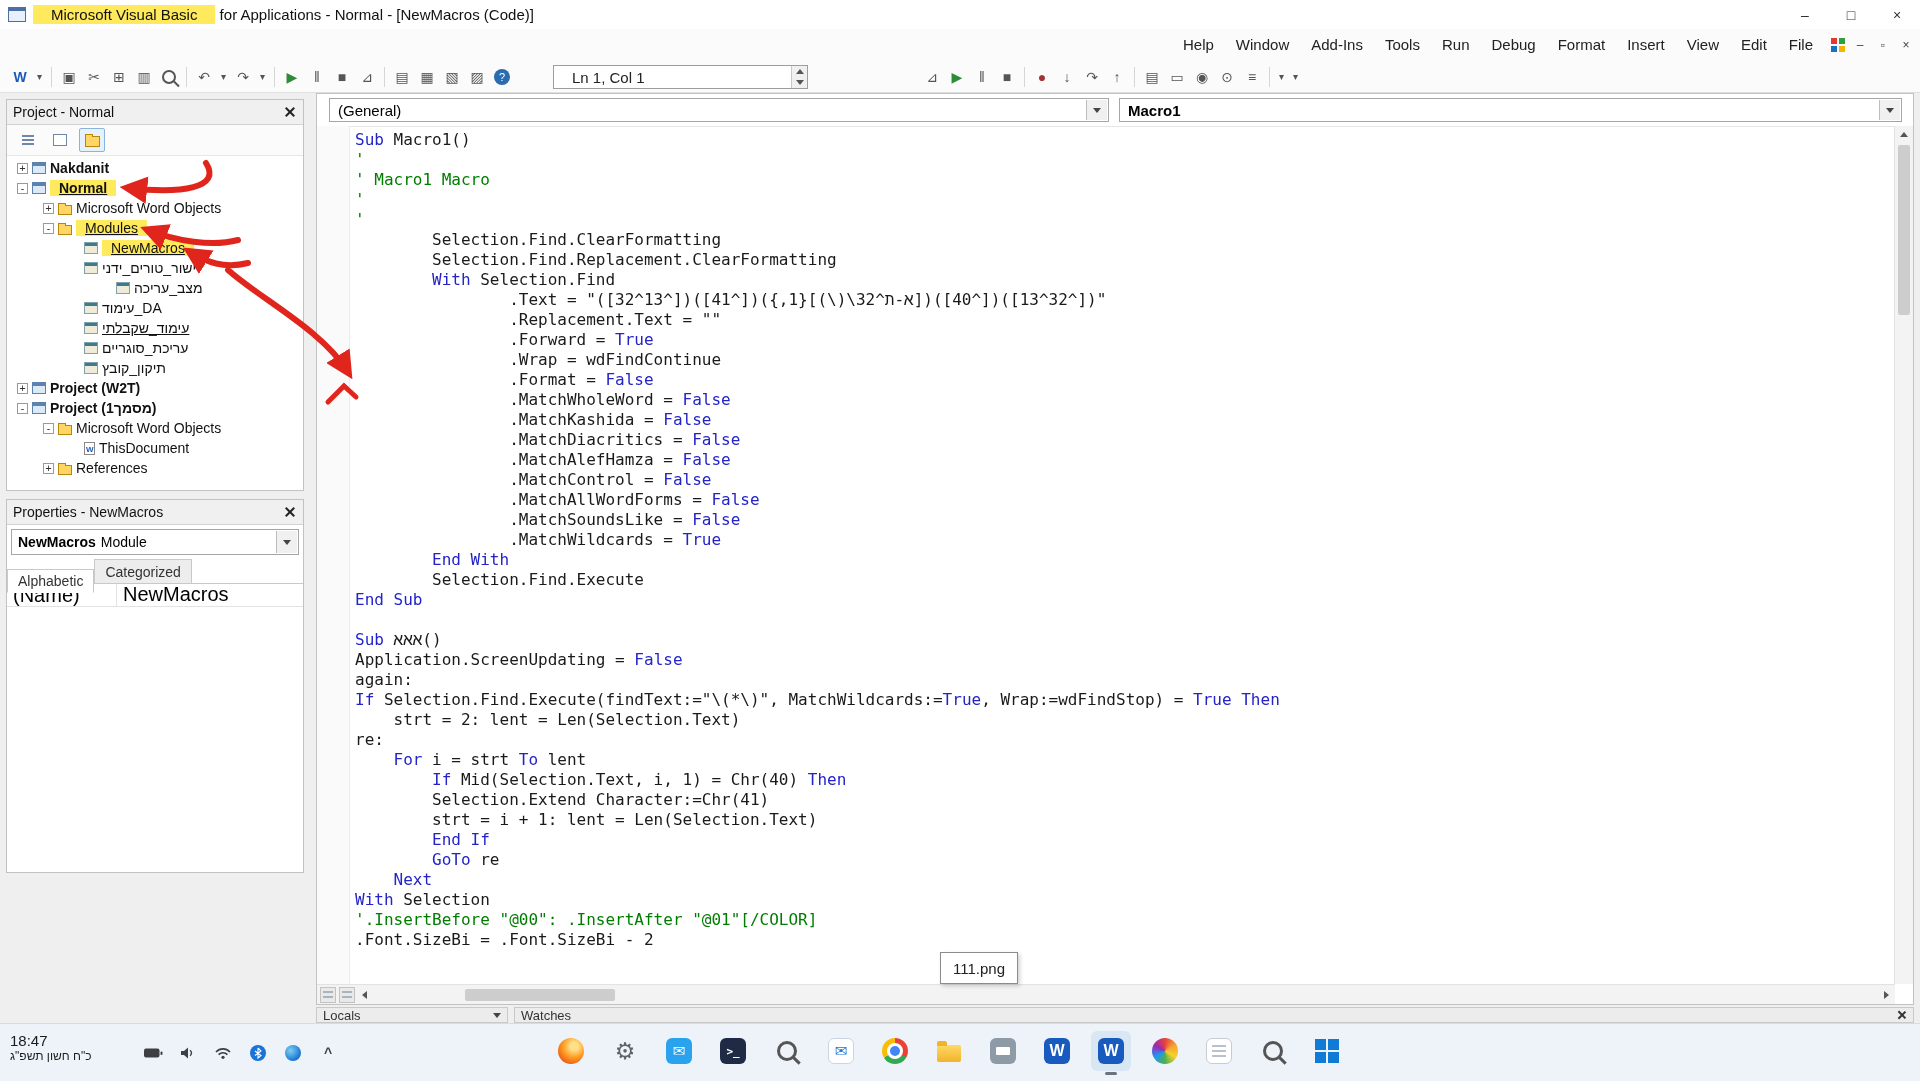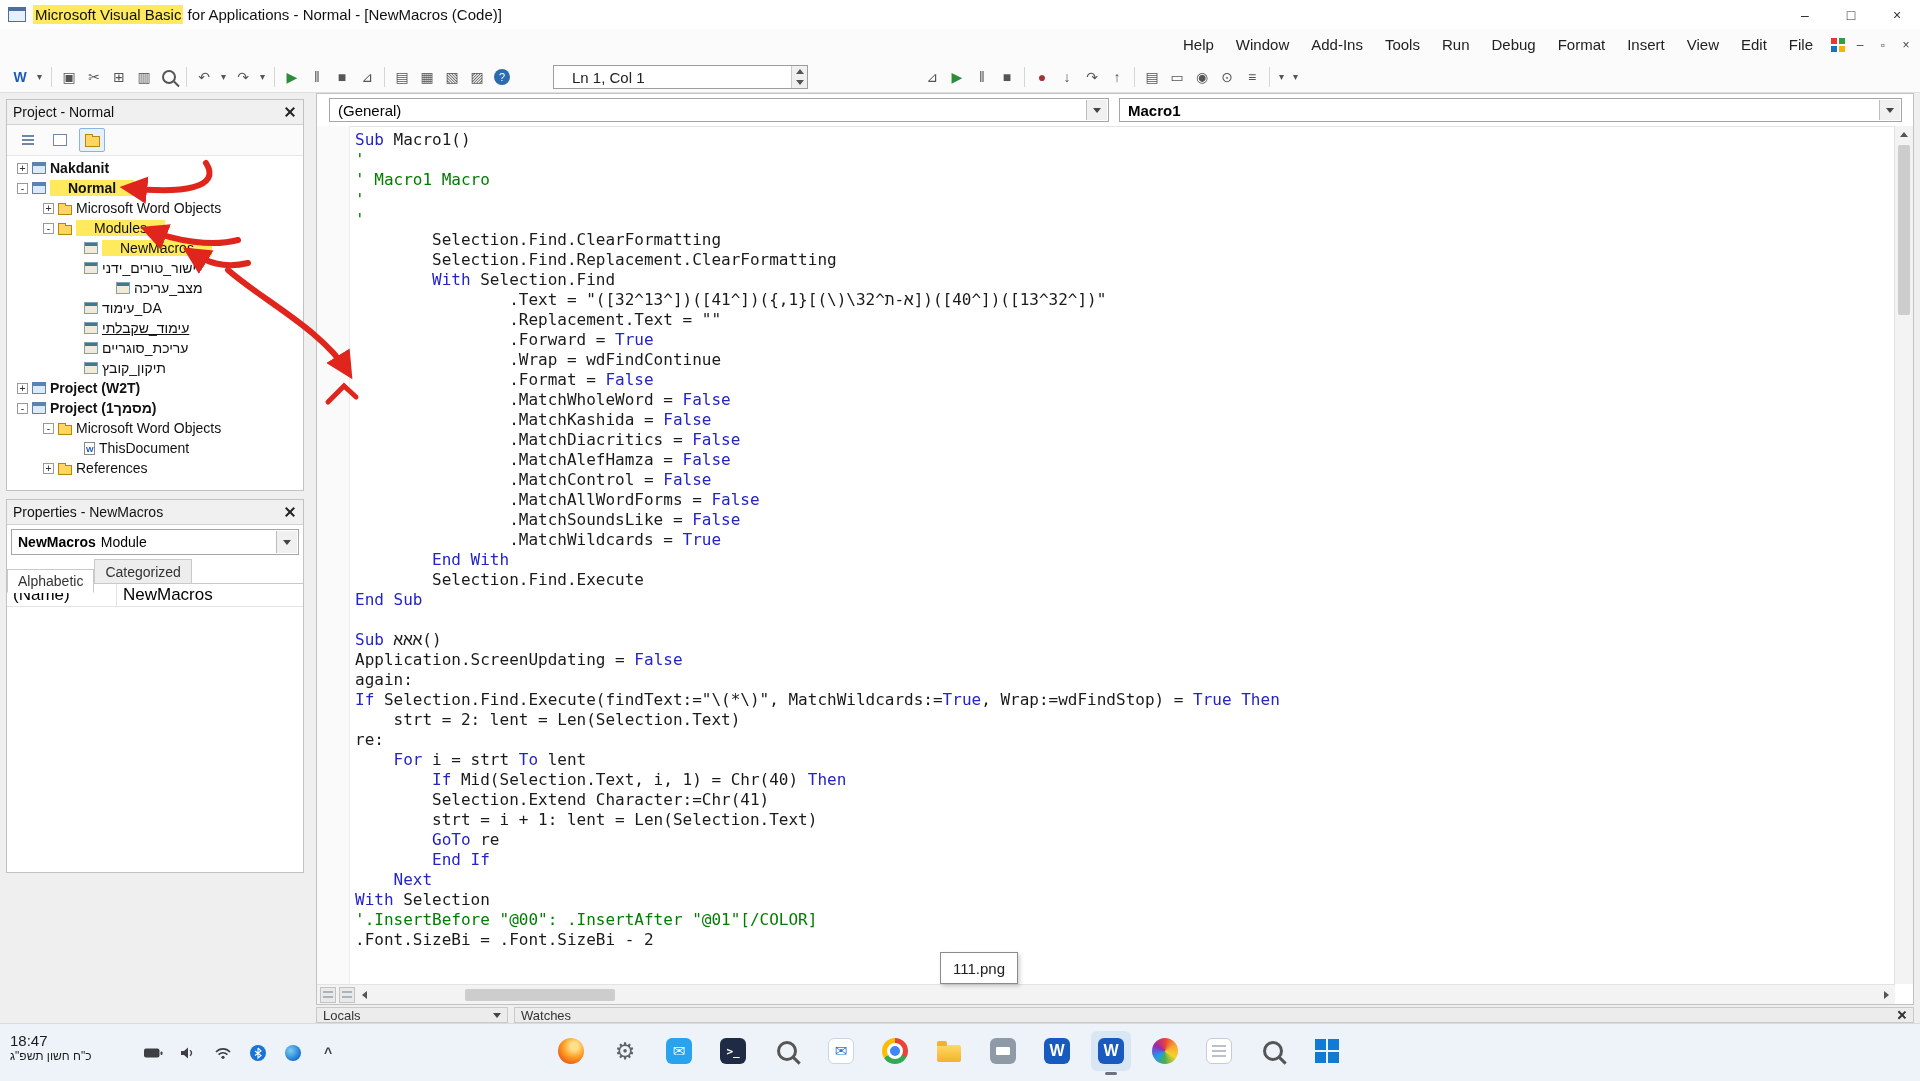--- a/index.html
+++ b/index.html
@@ -4,21 +4,21 @@
 <style>
   html,body{margin:0;padding:0;width:1920px;height:1081px;overflow:hidden;
     font-family:"Liberation Sans","DejaVu Sans",sans-serif;background:#efefef;}
   .app{position:absolute;inset:0;}
 
   
   .titlebar{position:absolute;left:0;top:0;width:1920px;height:29px;background:#fff;
     display:flex;align-items:center;padding-left:8px;box-sizing:border-box;font-size:15px;color:#111;}
   .vba-appicon{width:16px;height:13px;background:#e8f0fe;border:1px solid #4a6fa5;position:relative;margin-right:7px;flex:0 0 auto;}
   .vba-appicon::before{content:"";position:absolute;left:0;top:0;right:0;height:3px;background:#4a6fa5;}
-  .title-hl{background:var(--highlight-yellow);padding:1px 2px;}
+  .title-hl{background:var(--highlight-yellow);padding:1px 18px;}
   .titlebar .spacer{flex:1;}
   .wc{width:46px;height:29px;display:flex;align-items:center;justify-content:center;font-size:14px;color:#333;}
 
   
   .menubar{position:absolute;left:0;top:29px;width:1920px;height:32px;background:#fbfbfb;}
   .menu-items{position:absolute;right:96px;top:0;height:32px;display:flex;}
   .menu-item{padding:0 11px;line-height:32px;font-size:15px;color:#222;}
   .mdi-extra{position:absolute;right:6px;top:0;height:32px;display:flex;align-items:center;gap:7px;}
   .flower{display:grid;grid-template-columns:6px 6px;grid-template-rows:6px 6px;gap:2px;}
   .flower i:nth-child(1){background:#e23b2e;}.flower i:nth-child(2){background:#2f9e44;}
@@ -68,32 +68,32 @@
   .ti{flex:0 0 auto;display:inline-block;}
   .ti-project{width:14px;height:12px;background:#dce9f7;border:1px solid #5b82b0;position:relative;box-sizing:border-box;}
   .ti-project::before{content:"";position:absolute;left:0;top:0;right:0;height:3px;background:#5b82b0;}
   .ti-folder{width:14px;height:10px;background:#ffd663;border:1px solid #b8860b;position:relative;box-sizing:border-box;margin-top:3px;}
   .ti-folder::before{content:"";position:absolute;top:-3px;left:-1px;width:6px;height:2px;background:#ffd663;border:1px solid #b8860b;border-bottom:0;}
   .ti-module{width:14px;height:12px;background:#f0ead8;border:1px solid #7fa3ad;position:relative;box-sizing:border-box;}
   .ti-module::before{content:"";position:absolute;left:0;top:0;right:0;height:3px;background:#3b7b8c;}
   .ti-doc{width:11px;height:13px;background:#fff;border:1px solid #888;box-sizing:border-box;position:relative;}
   .ti-doc::before{content:"W";position:absolute;left:1px;top:2px;font:bold 8px "Liberation Sans",sans-serif;color:#185abd;}
   .tree-label.b{font-weight:bold;}
-  .tree-label.hl{background:var(--highlight-yellow);padding:0 18px;}
+  .tree-label.hl{background:var(--highlight-yellow);padding:0 9px;text-decoration:underline;}
 
   .properties-panel{top:499px;height:374px;}
   .prop-combo{margin:4px;height:24px;border:1px solid #a6a6a6;background:#fff;display:flex;align-items:center;padding-left:6px;position:relative;font-size:14px;}
   .prop-combo .b{font-weight:bold;}
   .prop-combo .sp{margin-left:5px;}
   .combo-arrow{position:absolute;right:1px;top:1px;bottom:1px;width:20px;background:#f0f0f0;border-left:1px solid #bdbdbd;display:flex;align-items:center;justify-content:center;}
   .combo-arrow::after{content:"";width:0;height:0;border:4px solid transparent;border-top:5px solid #444;margin-top:5px;}
   .prop-tabs{display:flex;height:24px;border-bottom:1px solid #c9c9c9;margin-top:2px;font-size:14px;}
   .tab{padding:0 10px;display:flex;align-items:center;background:#ededed;border:1px solid #c9c9c9;border-bottom:0;color:#333;}
   .tab.active{background:#fff;font-weight:normal;position:relative;top:10px;border-bottom:1px solid #fff;}
-  .prop-row{display:flex;height:22px;border-bottom:1px solid #e3e3e3;font-size:17px;align-items:center;}
+  .prop-row{display:flex;height:22px;border-bottom:1px solid #e3e3e3;font-size:20px;align-items:flex-end;}
   .prop-name{width:110px;padding-left:6px;border-right:1px solid #e3e3e3;box-sizing:border-box;height:100%;display:flex;align-items:center;}
   .prop-value{padding-left:6px;}
 
   
   .code-pane{position:absolute;left:316px;top:93px;width:1598px;height:912px;background:#fff;border:1px solid #c2c2c2;box-sizing:border-box;}
   .code-header{position:absolute;left:0;top:0;right:0;height:32px;background:#fff;border-bottom:1px solid #e5e5e5;}
   .combo{position:absolute;top:4px;height:24px;border:1px solid #a6a6a6;background:#fff;font-size:15px;display:flex;align-items:center;padding-left:8px;box-sizing:border-box;}
   .combo.obj{left:12px;width:780px;}
   .combo.proc{left:802px;width:783px;font-weight:bold;}
   .code-margin{position:absolute;left:0;top:32px;bottom:20px;width:32px;background:#fafafa;border-right:1px solid #ececec;}
@@ -412,22 +412,22 @@
         <div class="code-line"><span class="tok-k">Sub</span><span class="tok-n"> אאא()</span></div>
         <div class="code-line"><span class="tok-n">Application.ScreenUpdating = </span><span class="tok-k">False</span></div>
         <div class="code-line"><span class="tok-n">again:</span></div>
         <div class="code-line"><span class="tok-k">If</span><span class="tok-n"> Selection.Find.Execute(findText:="\(*\)", MatchWildcards:=</span><span class="tok-k">True</span><span class="tok-n">, Wrap:=wdFindStop) = </span><span class="tok-k">True</span><span class="tok-n"> </span><span class="tok-k">Then</span></div>
         <div class="code-line"><span class="tok-n">    strt = 2: lent = Len(Selection.Text)</span></div>
         <div class="code-line"><span class="tok-n">re:</span></div>
         <div class="code-line"><span class="tok-n">    </span><span class="tok-k">For</span><span class="tok-n"> i = strt </span><span class="tok-k">To</span><span class="tok-n"> lent</span></div>
         <div class="code-line"><span class="tok-n">        </span><span class="tok-k">If</span><span class="tok-n"> Mid(Selection.Text, i, 1) = Chr(40) </span><span class="tok-k">Then</span></div>
         <div class="code-line"><span class="tok-n">        Selection.Extend Character:=Chr(41)</span></div>
         <div class="code-line"><span class="tok-n">        strt = i + 1: lent = Len(Selection.Text)</span></div>
+        <div class="code-line"><span class="tok-n">        </span><span class="tok-k">End If</span></div>
         <div class="code-line"><span class="tok-n">        </span><span class="tok-k">GoTo</span><span class="tok-n"> re</span></div>
-        <div class="code-line"><span class="tok-n">        </span><span class="tok-k">End If</span></div>
         <div class="code-line"><span class="tok-n">    </span><span class="tok-k">Next</span></div>
         <div class="code-line"><span class="tok-k">With</span><span class="tok-n"> Selection</span></div>
         <div class="code-line"><span class="tok-c">'.InsertBefore "@00": .InsertAfter "@01"[/COLOR]</span></div>
         <div class="code-line"><span class="tok-n">.Font.SizeBi = .Font.SizeBi - 2</span></div>
       </div>
     <div class="vscroll">
       <span class="cap">
           <i class="tri-up"></i>
         </span>
       <div class="vthumb"></div>

